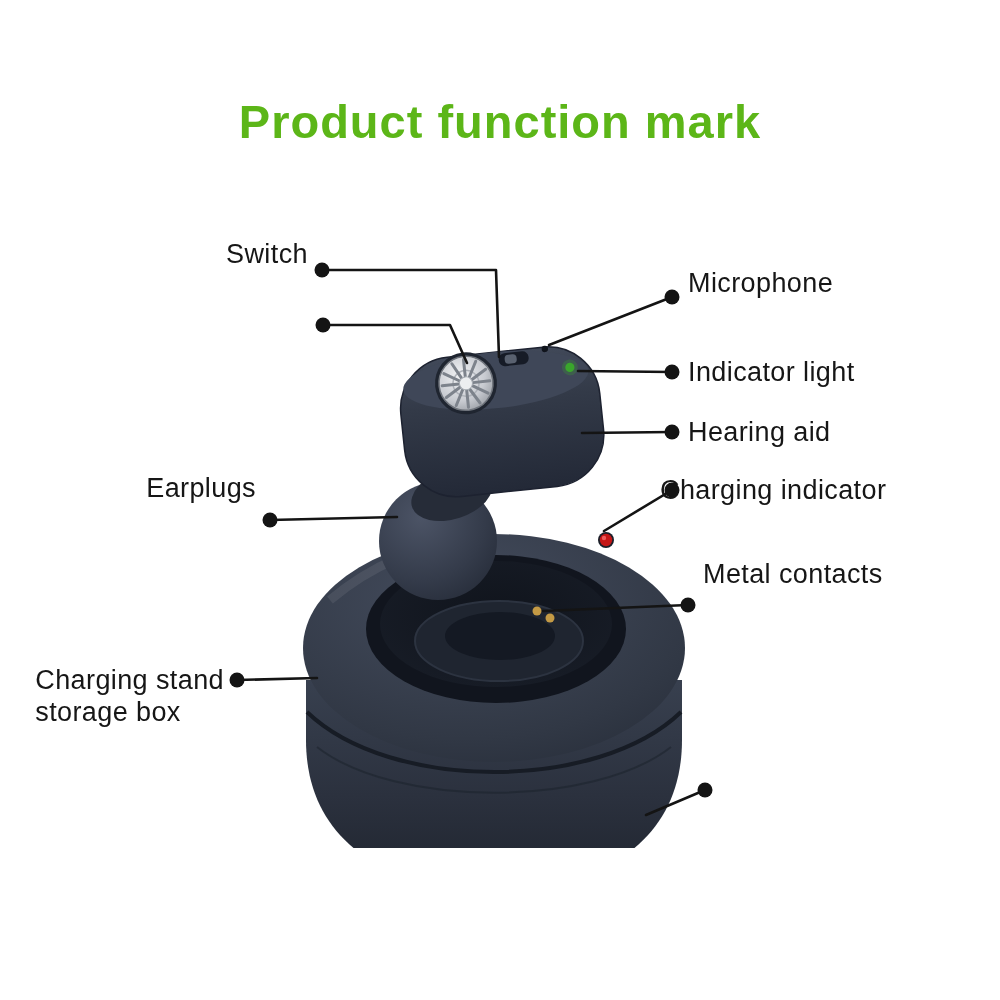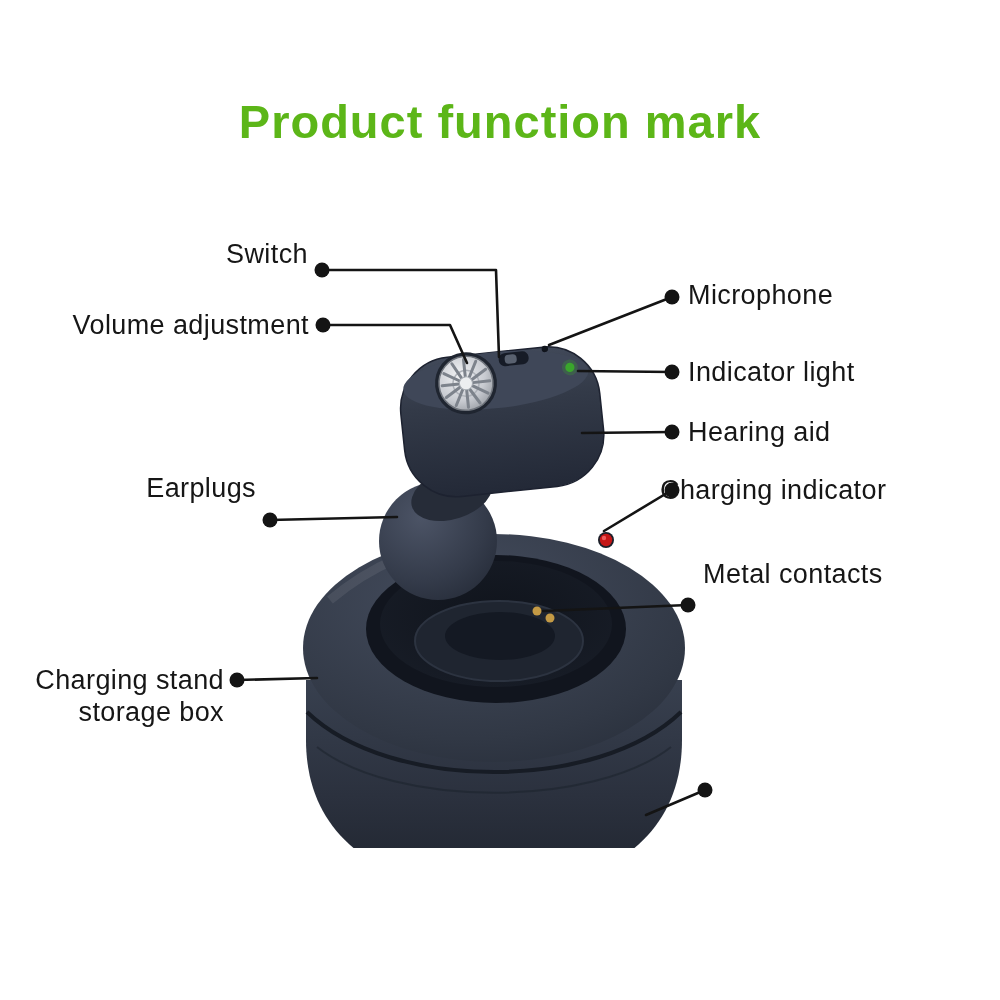--- a/index.html
+++ b/index.html
@@ -16,21 +16,21 @@
   }
   .art { position:absolute; left:0; top:0; width:1000px; height:1000px; }
   .label {
     position:absolute;
     font-size:27px; line-height:1.2; letter-spacing:0.4px;
     color:var(--c-text, #161616);
     white-space:pre-line;
     transform:translateY(-50%);
   }
   .label.right-align { text-align:right; }
-  .label.center-align { text-align:right; }
+  .label.center-align { text-align:left; }
   .lead {
     fill:none; stroke:var(--c-line, #141414);
     stroke-width:2.6; stroke-linejoin:round; stroke-linecap:round;
   }
   .dot { fill:var(--c-line, #141414); }
 </style>
 </head>
 <body>
 
 <div class="canvas">
@@ -169,23 +169,22 @@
       </g>
       <g>
         <polyline class="lead" points="705,790 646,815"></polyline>
         <circle class="dot" cx="705" cy="790" r="7.5"></circle>
       </g>
     </g>
   </svg>
 
   <div class="label right-align" style="right:692px; top:254px;">Switch</div>
 
-  <div class="label right-align" style="right:691px; top:325px;">Volume adjustment</div>
 
-  <div class="label" style="left:688px; top:295px;">Microphone</div>
+  <div class="label" style="left:688px; top:283px;">Microphone</div>
 
   <div class="label" style="left:688px; top:372px;">Indicator light</div>
 
   <div class="label" style="left:688px; top:432px;">Hearing aid</div>
 
   <div class="label" style="left:660px; top:490px;text-align:right;">Charging indicator</div>
 
   <div class="label right-align" style="right:744px; top:488px;text-align:center;">Earplugs</div>
 
   <div class="label" style="left:703px; top:574px;">Metal contacts</div>

